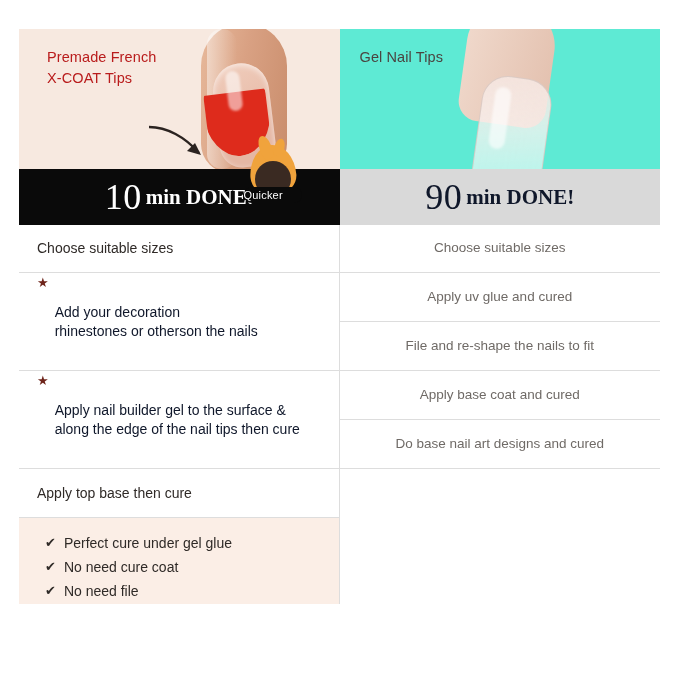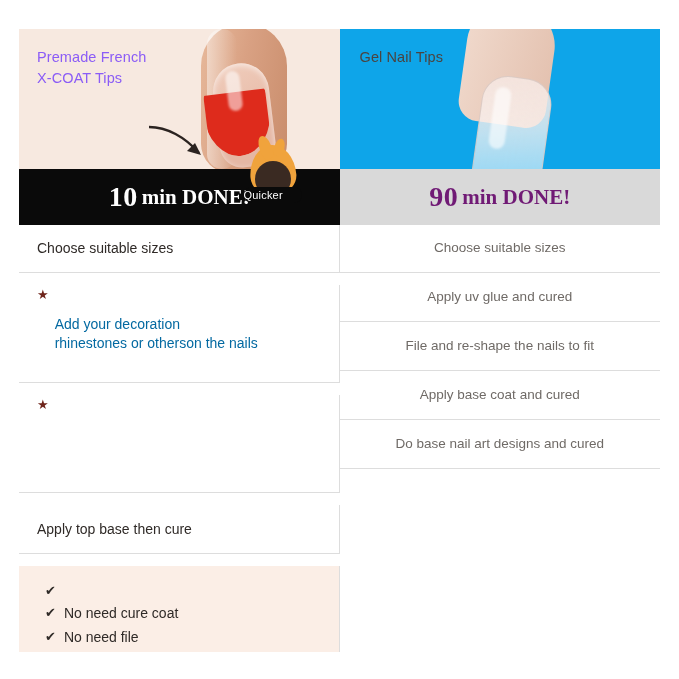--- a/index.html
+++ b/index.html
@@ -39,28 +39,28 @@
   
   .hero {
     height: 140px;
     position: relative;
     overflow: hidden;
   }
   .hero-left {
     background: #f7e9e0;
   }
   .hero-right {
-    background: #0ea5e9;
+    background: #5eead4;
   }
   .hero-label {
     position: absolute;
-    left: 18px;
+    left: 28px;
     top: 18px;
     font-size: 14.5px;
-    color: #8b5cf6;
+    color: #b91c1c;
     line-height: 1.45;
     letter-spacing: .1px;
     white-space: pre-line;
   }
   .hero-right .hero-label {
     left: 20px;
     color: #4a4440;
   }
   .arrow {
     position: absolute;
@@ -176,26 +176,26 @@
     align-items: center;
     justify-content: center;
     position: relative;
   }
   .banner-left {
     background: #0a0a0a;
     color: #ffffff;
   }
   .banner-right {
     background: #d9d9d9;
-    color: #701a75;
+    color: #0f172a;
   }
   .banner-num {
     font-family: "Liberation Serif", serif;
-    font-size: 28px;
-    font-weight: 700;
+    font-size: 36px;
+    font-weight: 400;
     letter-spacing: .5px;
   }
   .banner-text {
     font-family: "Liberation Serif", serif;
     font-size: 21px;
     font-weight: 700;
     margin-left: 4px;
   }
   .flame-badge {
     position: absolute;
@@ -257,21 +257,20 @@
     border-radius: 9px;
     padding: 2px 0;
     letter-spacing: .2px;
   }
 
   
   .steps {
     flex: 1;
     display: flex;
     flex-direction: column;
-    justify-content: space-between;
   }
   .step {
     display: flex;
     align-items: center;
     border-bottom: 1px solid #dddddd;
     padding: 0 14px 0 18px;
     box-sizing: border-box;
   }
   .col-left .step { border-right: 1px solid #dddddd; }
   .col-left .step-text {
@@ -284,21 +283,21 @@
     justify-content: center;
     text-align: center;
     padding: 0 10px;
   }
   .col-right .step-text {
     font-size: 13.5px;
     color: #6f6a66;
     line-height: 1.35;
   }
   .step.highlight .step-text {
-    color: #0369a1;
+    color: #0f172a;
   }
   .star {
     color: #6e241a;
     font-size: 13px;
     margin-right: 6px;
     align-self: flex-start;
     margin-top: 2px;
   }
   .notes {
     background: #fbeee6;
@@ -363,28 +362,31 @@
         <div class="step" style="height:48px">
           <span class="step-text">Choose suitable sizes</span>
         </div>
         <div class="step highlight" style="height:98px">
           <span class="star">★</span>
           <span class="step-text">Add your decoration
 rhinestones or otherson the nails</span>
         </div>
         <div class="step highlight" style="height:98px">
           <span class="star">★</span>
+          <span class="step-text">Apply nail builder gel to the surface &amp;
+along the edge of  the nail tips then cure</span>
         </div>
         <div class="step" style="height:49px">
           <span class="step-text">Apply top base then cure</span>
         </div>
 
         <div class="notes" style="height:86px">
           <div class="note-row">
             <span class="check">✔</span>
+            <span>Perfect cure under gel glue</span>
           </div>
           <div class="note-row">
             <span class="check">✔</span>
             <span>No need cure coat</span>
           </div>
           <div class="note-row">
             <span class="check">✔</span>
             <span>No need file</span>
           </div>
         </div>

